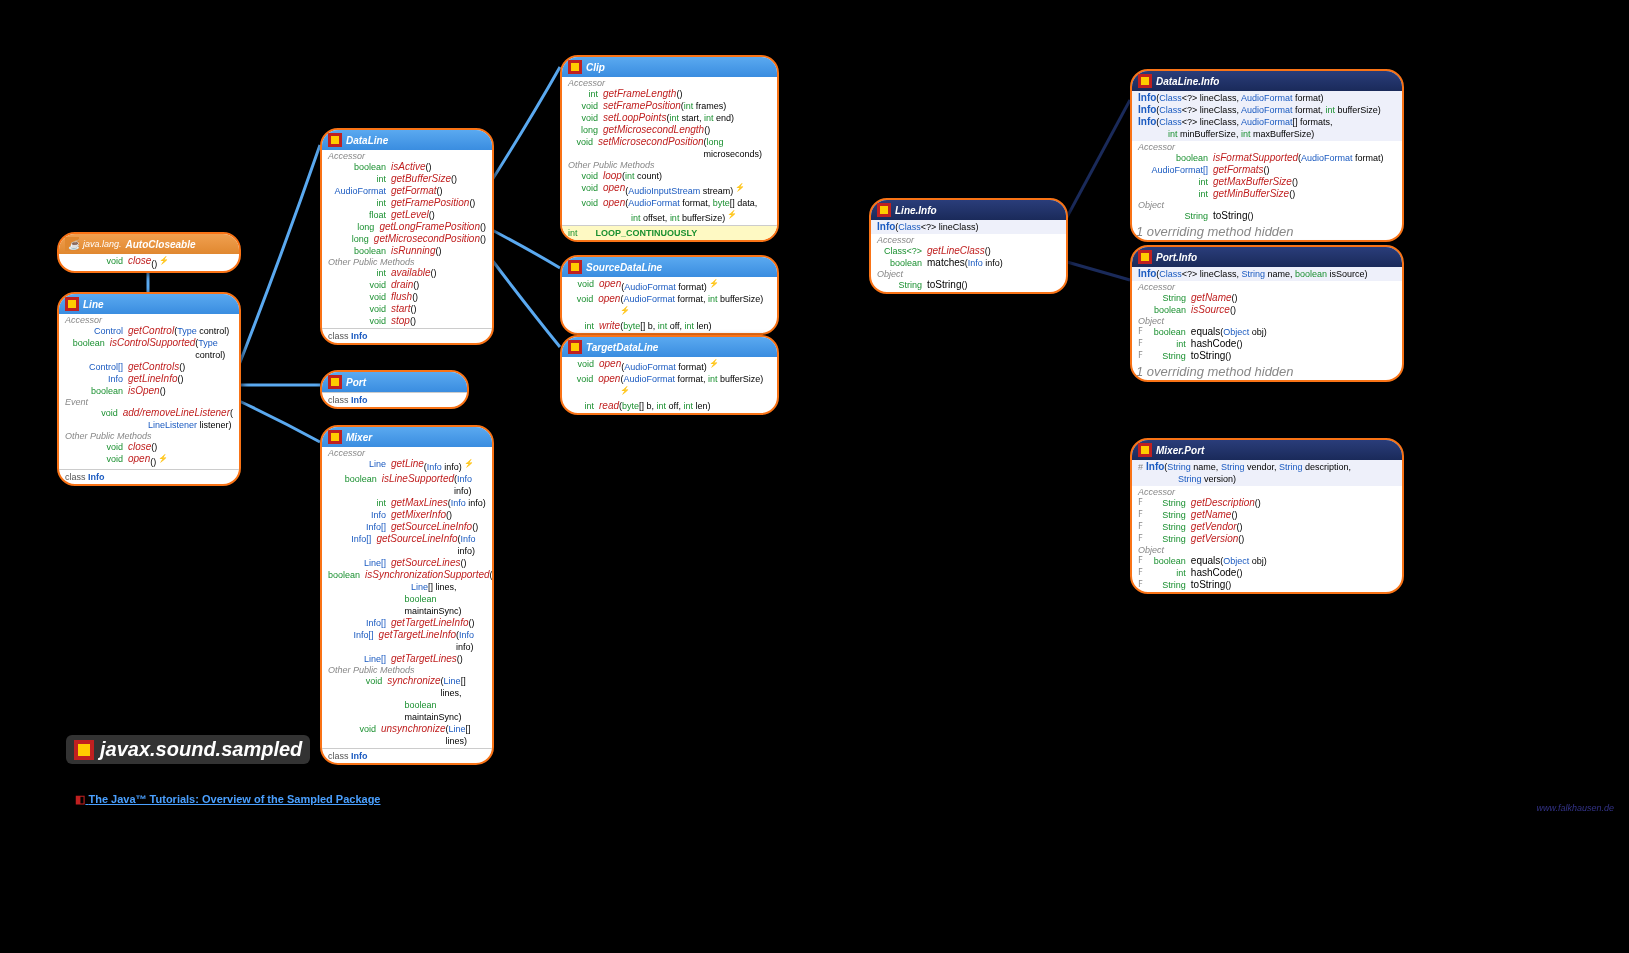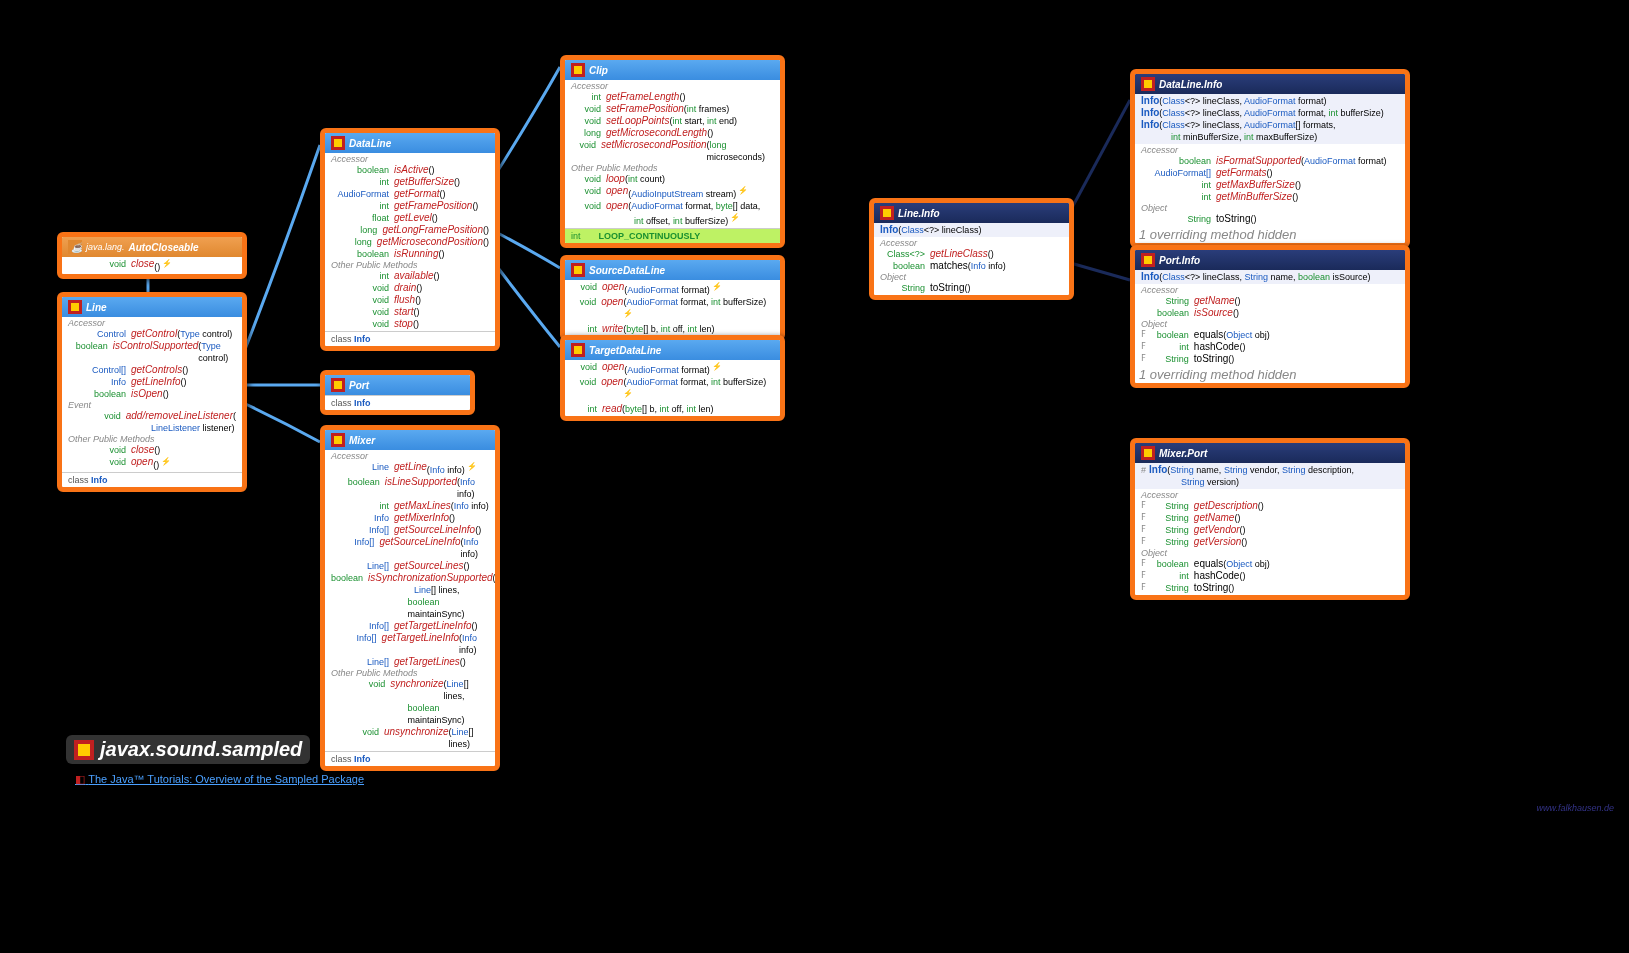--- a/index.html
+++ b/index.html
@@ -9,22 +9,22 @@
     font-family: Arial, sans-serif;
     font-size: 10px;
     width: 1629px;
     height: 953px;
     position: relative;
     color: #000;
   }
   .box {
     position: absolute;
     background: #fff;
-    border: 5px solid #f97316;
-    border-radius: 6px;
+    border: 2px solid #f97316;
+    border-radius: 18px;
     box-shadow: 2px 2px 6px rgba(0,0,0,0.7);
     overflow: hidden;
   }
   .header-blue {
     background: linear-gradient(#5aa9f0,#3a8de0);
     color: #fff;
     font-weight: bold;
     font-style: italic;
     padding: 3px 6px;
     display: flex;
@@ -79,21 +79,21 @@
   .param .type { color: #1a5ac0; }
   .param .kw { color: #1a9030; }
   .throw { color: #c06000; font-size:8px; vertical-align: super;}
   .footer {
     border-top: 1px solid #ccc;
     padding: 2px 6px;
     font-size: 9px;
   }
   .footer .kw { color: #555;}
   .footer .link { color: #1a5ac0; font-weight:bold;}
-  .highlight { background: #bef264;}
+  .highlight { background: #fef9c3;}
   .note { font-style:italic; color:#888; font-size:13px; padding:1px 4px;}
   .pkg-title {
     position:absolute;
     color:#fff;
     font-style:italic;
     font-weight:bold;
     font-size:20px;
     display:flex;
     align-items:center;
     gap:6px;
@@ -730,17 +730,17 @@
 </div>
 
 <div class="pkg-title" style="left:66px; top:735px;">
   <svg class="icon" style="width:20px;height:20px;">
       <rect width="20" height="20" fill="#c02020"></rect>
       <rect x="4" y="4" width="12" height="12" fill="#ffcc00"></rect>
     </svg>
   <span>javax.sound.sampled</span>
 </div>
 
-<a class="tutorial-link" style="left:75px; top:773px;">
+<a class="tutorial-link" style="left:75px; top:793px;font-weight:bold;">
   <span style="color:#c02020;">◧</span> <span>The Java™ Tutorials: Overview of the Sampled Package</span>
 </a>
 
 <a class="site-link" style="right:15px; bottom:140px;">www.falkhausen.de</a>
 
 </body></html>

